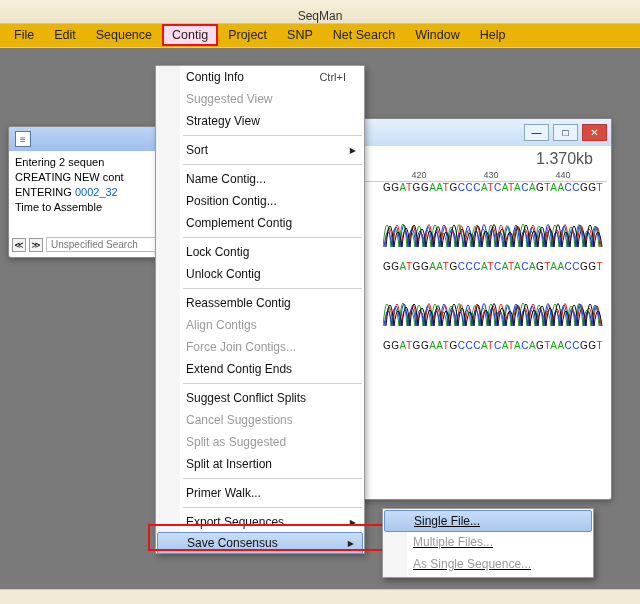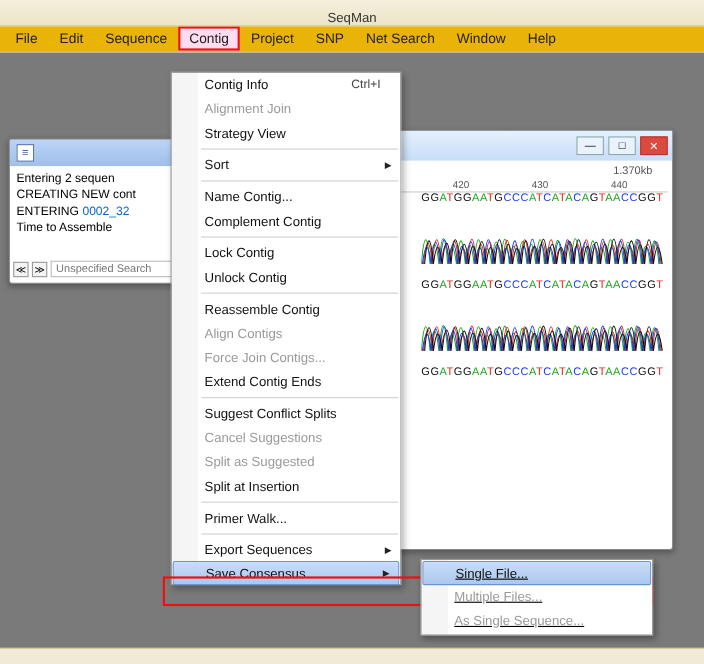--- a/index.html
+++ b/index.html
@@ -24,21 +24,21 @@
 .win-info .foot .btn { width:14px; height:14px; border:1px solid #999; font-size:9px; display:flex; align-items:center; justify-content:center; background:#f4f4f4; }
 .win-info .foot .search { flex:1; font-size:10px; color:#777; border:1px solid #bbb; padding:1px 4px; background:#fff; }
 
 
 .win-chrom { position: absolute; left: 248px; top: 70px; width: 364px; height: 382px; background: #fff; border: 1px solid #888; border-radius: 3px; box-shadow: 0 2px 6px rgba(0,0,0,0.3); z-index: 0; }
 .win-chrom .titlebar { height: 27px; background: linear-gradient(#e4f1ff,#c8ddf7); display:flex; align-items:center; padding: 0 4px; gap:4px; }
 .win-chrom .titlebar .t { font-size:13px; color:#222; flex:1; padding-left:4px; }
 .win-chrom .titlebar .wbtn { width:25px; height:17px; border:1px solid #8aa; background:#eaf3fb; font-size:10px; display:flex; align-items:center; justify-content:center; }
 .win-chrom .titlebar .wbtn.close { background:#d94b3f; color:#fff; border-color:#b33; }
 .win-chrom .body { position:relative; padding:2px 4px; }
-.ruler-kb { text-align:right; font-size:10px; color:#555; padding: 2px 14px 0 0; }
+.ruler-kb { text-align:right; font-size:16px; color:#555; padding: 2px 14px 0 0; }
 .ruler-ticks { display:flex; justify-content:space-around; font-size:9px; color:#555; border-bottom:1px solid #ccc; padding:2px 8px 1px 130px; }
 .seq-line { font-family:"Courier New",monospace; font-size:10px; letter-spacing:0.5px; color:#000; white-space:nowrap; overflow:hidden; padding-left:130px; }
 .seq-line span.A{color:#19a519}.seq-line span.C{color:#1a3cf0}.seq-line span.G{color:#111}.seq-line span.T{color:#e0261c}
 .trace-row { height:56px; margin:3px 4px 8px 130px; position:relative; }
 .trace-row svg { width:100%; height:100%; }
 
 
 .dropdown { position: absolute; left: 155px; top: 48px; width: 210px; background: linear-gradient(to right, #f5f5f5 0, #f5f5f5 24px, #fff 24px, #fff 100%); border: 1px solid #9a9a9a; box-shadow: 2px 3px 6px rgba(0,0,0,0.3); padding: 0 0; z-index: 10; margin-top: 17px; }
 .dropdown .mi { height: 22px; padding: 0 22px 0 30px; font-size: 12px; color: #111; display:flex; align-items:center; justify-content:flex-start; position:relative; }
 .dropdown .mi.disabled { color: #9a9a9a; }
@@ -127,26 +127,27 @@
     </div>
   </div>
 
 </div>
 
 <div class="dropdown">
   <div class="mi">
     <span>Contig Info</span>
     <span class="shortcut">Ctrl+I</span>
   </div>
-  <div class="mi disabled">Alignment Join</div>
+  <div class="mi disabled">Suggested View</div>
   <div class="mi">Strategy View</div>
   <div class="sep"></div>
   <div class="mi submenu">Sort</div>
   <div class="sep"></div>
   <div class="mi">Name Contig...</div>
+  <div class="mi">Position Contig...</div>
   <div class="mi">Complement Contig</div>
   <div class="sep"></div>
   <div class="mi">Lock Contig</div>
   <div class="mi">Unlock Contig</div>
   <div class="sep"></div>
   <div class="mi">Reassemble Contig</div>
   <div class="mi disabled">Align Contigs</div>
   <div class="mi disabled">Force Join Contigs...</div>
   <div class="mi">Extend Contig Ends</div>
   <div class="sep"></div>

